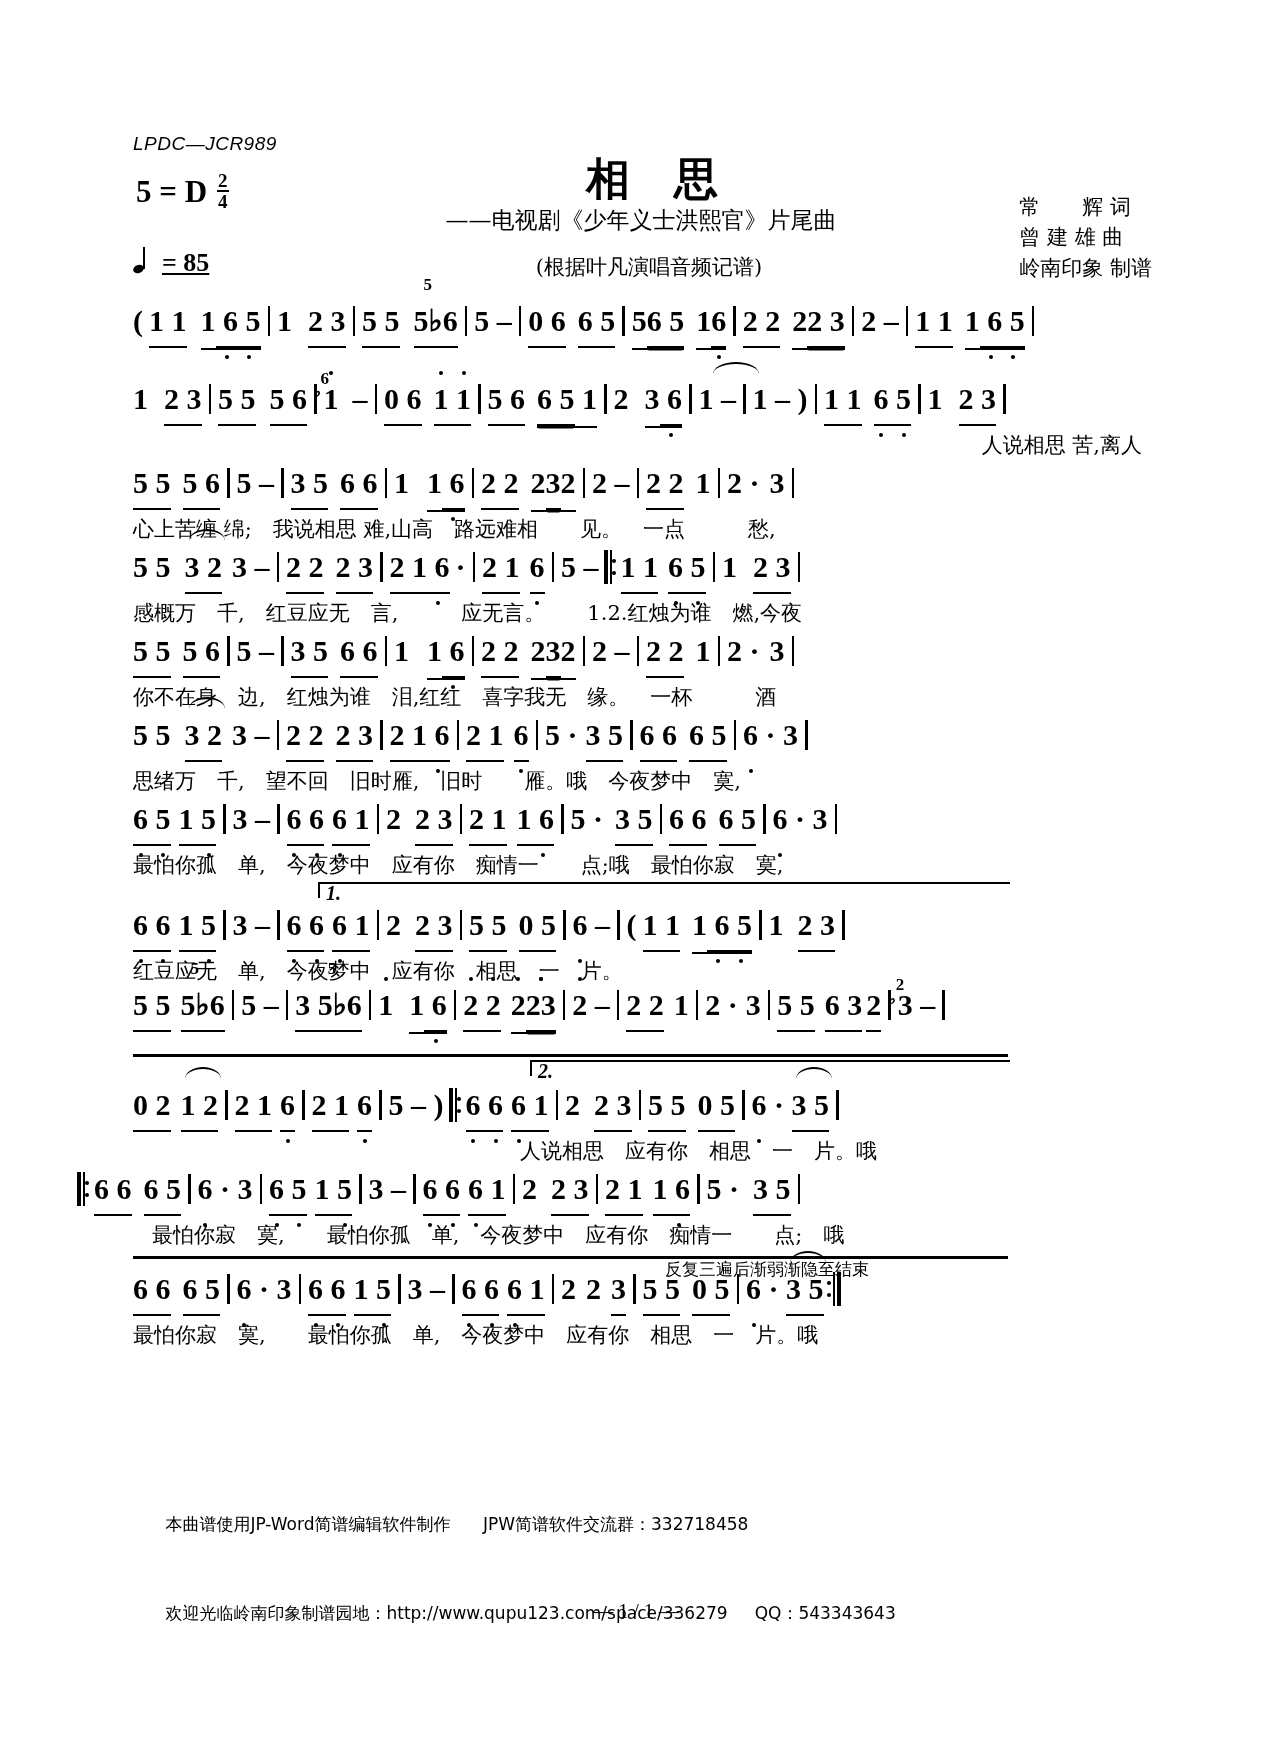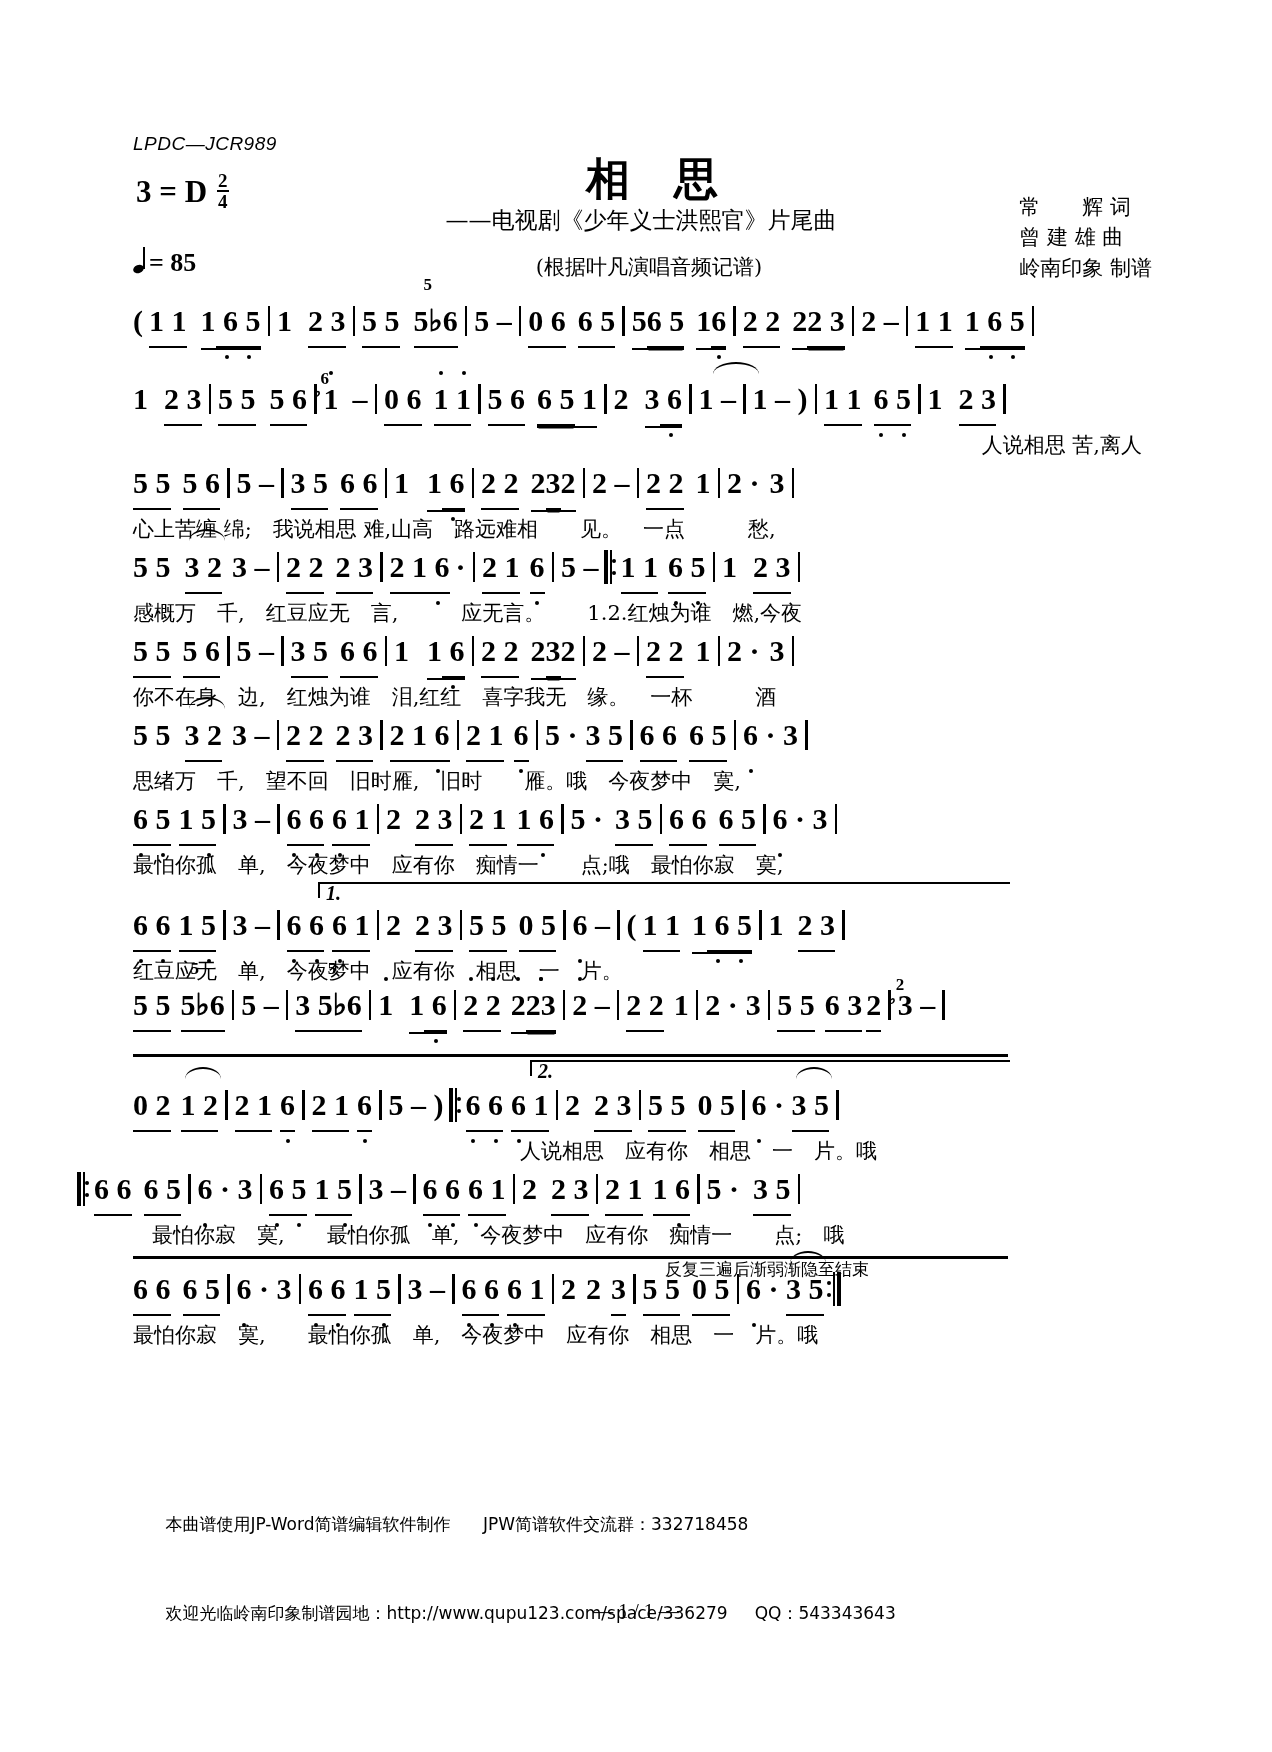--- a/index.html
+++ b/index.html
@@ -7,21 +7,21 @@
   .page{position:relative;width:1272px;height:1752px;overflow:hidden;}
 
   
   .catalog{position:absolute;left:133px;top:133px;font-family:"Liberation Sans",sans-serif;font-style:italic;font-size:19px;letter-spacing:.5px;}
 
   .keysig{position:absolute;left:136px;top:172px;font-family:"Liberation Serif",serif;font-weight:bold;font-size:31px;display:flex;align-items:center;gap:6px;}
   .keysig .frac{display:inline-flex;flex-direction:column;align-items:center;font-size:19px;line-height:1.02;margin-left:4px;margin-top:-1px;}
   .keysig .frac .num{border-bottom:2px solid #000;padding:0 1px;}
   .keysig .frac .den{padding:0 1px;}
 
-  .tempo{position:absolute;left:133px;top:248px;font-family:"Liberation Serif",serif;font-weight:bold;font-size:26px;display:flex;align-items:center;gap:3px;}
+  .tempo{position:absolute;left:133px;top:248px;font-family:"Liberation Serif",serif;font-weight:bold;font-size:26px;display:flex;align-items:center;gap:16px;text-decoration:underline;}
   .qnote{display:inline-block;position:relative;width:13px;height:24px;}
   .qnote::before{content:"";position:absolute;left:0;bottom:2px;width:11px;height:8px;background:#000;border-radius:50%;transform:rotate(-22deg);}
   .qnote::after{content:"";position:absolute;right:1px;bottom:6px;width:2.5px;height:22px;background:#000;}
 
   .title{position:absolute;left:0;top:150px;width:1272px;text-align:center;font-family:"DejaVu Serif",serif;font-weight:bold;font-size:44px;letter-spacing:44px;text-indent:44px;padding-left:32px;box-sizing:border-box;}
   .subtitle{position:absolute;left:0;top:205px;width:1272px;text-align:center;font-family:"DejaVu Serif",serif;font-size:23px;padding-left:10px;box-sizing:border-box;}
   .subtitle2{position:absolute;left:0;top:253px;width:1272px;text-align:center;font-family:"DejaVu Serif",serif;font-size:21px;padding-left:26px;box-sizing:border-box;}
 
   .credits{position:absolute;right:120px;top:192px;font-family:"DejaVu Serif",serif;font-size:21px;line-height:1.45;text-align:left;}
   .credits div{white-space:pre;}
@@ -66,21 +66,21 @@
   .pagenum{position:absolute;left:0;top:1600px;width:1272px;text-align:center;font-family:"Liberation Serif",serif;font-size:20px;}
 </style>
 </head>
 <body>
 
 <div class="page">
 
   <div class="catalog">LPDC—JCR989</div>
 
   <div class="keysig">
-    <span>3 = D</span>
+    <span>5 = D</span>
     <span class="frac">
       <span class="num">2</span>
       <span class="den">4</span>
     </span>
   </div>
 
   <div class="tempo">
     <span class="qnote"></span>
     <span>= 85</span>
   </div>

